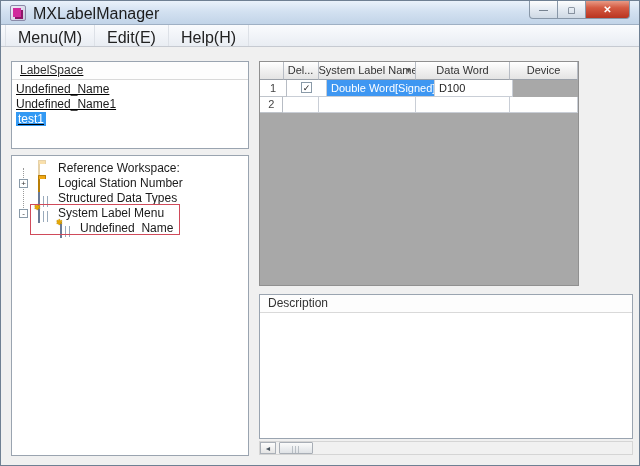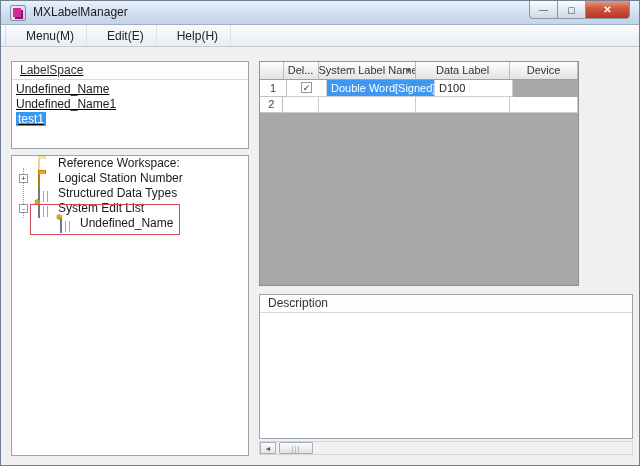--- a/index.html
+++ b/index.html
@@ -19,21 +19,21 @@
   }
   .app-icon {
     position:absolute; left:9px; top:4px; width:16px; height:16px;
     background:linear-gradient(135deg,#e8e8f4 20%,#c8c8dc);
     border:1px solid #8a8aa8; border-radius:2px;
   }
   .app-icon::before {
     content:""; position:absolute; left:2px; top:2px; width:8px; height:9px;
     background:#d12a9c; box-shadow:2px 2px 0 #8d1668;
   }
-  .title-text { position:absolute; left:32px; top:4px; font-size:12px; color:#1c1c1c; }
+  .title-text { position:absolute; left:32px; top:4px; font-size:16px; color:#1c1c1c; }
   .win-buttons { position:absolute; right:9px; top:0; display:flex; }
   .win-btn {
     width:29px; height:18px; display:flex; align-items:center; justify-content:center;
     background:linear-gradient(#fdfdfd,#e6ecf3 45%,#cfd9e4);
     border:1px solid #8897a8; border-top:none; margin-left:-1px;
     font-size:9px; color:#3a4758;
   }
   .win-btn.first { border-radius:0 0 0 4px; }
   .win-btn.close {
     width:45px; border-radius:0 0 4px 0;
@@ -41,39 +41,39 @@
     color:#fff; font-size:10px; font-weight:bold;
   }
   
   .menubar {
     position:absolute; left:0; top:24px; width:100%; height:22px;
     background:linear-gradient(#fafbfd,#e9edf3);
     border-bottom:1px solid #c6cad1;
     display:flex; align-items:stretch; padding-left:4px;
   }
   .menu-item {
-    padding:4px 12px 0 20px; font-size:12px; color:#222;
+    padding:4px 12px 0 12px; font-size:16px; color:#222;
     border-right:1px solid #dde1e7;
   }
   .menu-item:first-child { border-left:1px solid #dde1e7; }
   
   .client { position:absolute; left:0; top:46px; width:640px; height:420px; background:#f0f0f0; }
   .panel { position:absolute; background:#fff; border:1px solid #9aa4b0; }
   .panel-header {
     height:18px; line-height:17px; padding-left:8px; font-size:12px; color:#333;
     background:#fdfdfd; border-bottom:1px solid #d9d9d9;
   }
   
   .labelspace { left:10px; top:14px; width:238px; height:88px;text-decoration:underline; }
   .ls-list { padding-top:2px; }
   .ls-item { height:15px; line-height:15px; padding-left:4px; font-size:12px; color:#1a1a1a; }
   .ls-item .sel-text { background:#3399f3; color:#fff; padding:0 2px;text-align:center; }
   
   .treepanel { left:10px; top:108px; width:238px; height:301px; }
-  .tree { position:relative; height:100%; }
+  .tree { position:relative; padding-top:5px; height:100%; }
   .tree-vline {
     position:absolute; left:11px; top:12px; height:50px; width:0;
     border-left:1px dotted #9a9a9a;
   }
   .tree-row { position:relative; height:15px; line-height:15px; font-size:12px; color:#1a1a1a; display:flex; align-items:center; }
   .expander {
     position:absolute; left:7px; top:3px; width:9px; height:9px;
     border:1px solid #8a9aa8; background:#fff;
     font-size:8px; line-height:7px; text-align:center; color:#333;
   }
@@ -221,21 +221,21 @@
         <div class="tree-row">
           <span class="tree-icon"><span class="grid-icon red"></span></span>
           <span class="tree-label">Structured Data Types</span>
         </div>
 
         <div class="tree-row">
           <span class="expander">-</span>
           <span class="tree-icon">
             <span class="grid-icon"></span><span class="star">✱</span>
           </span>
-          <span class="tree-label">System Edit List</span>
+          <span class="tree-label">System Label Menu</span>
         </div>
 
         <div class="tree-row child">
           <span class="tree-icon">
             <span class="grid-icon"></span><span class="star">✱</span>
           </span>
           <span class="tree-label">Undefined_Name</span>
         </div>
 
         <div class="red-box"></div>
@@ -243,21 +243,21 @@
     </div>
 
     <div class="table-area">
       <div class="trow thead">
         <div class="tcell c-corner"></div>
         <div class="tcell c-del">Del...</div>
         <div class="tcell c-name">
           <span>System Label Name</span>
           <span class="filter-arrow">▼</span>
         </div>
-        <div class="tcell c-type">Data Label</div>
+        <div class="tcell c-type">Data Word</div>
         <div class="tcell c-dev">Device</div>
       </div>
       <div class="tbody">
         <div class="trow">
           <div class="tcell rowhead c-corner">1</div>
           <div class="tcell c-del del-center">
             <div class="checkbox">✓</div>
           </div>
           <div class="tcell c-type cell-selected">Double Word[Signed](0...</div>
           <div class="tcell c-dev">D100</div>

